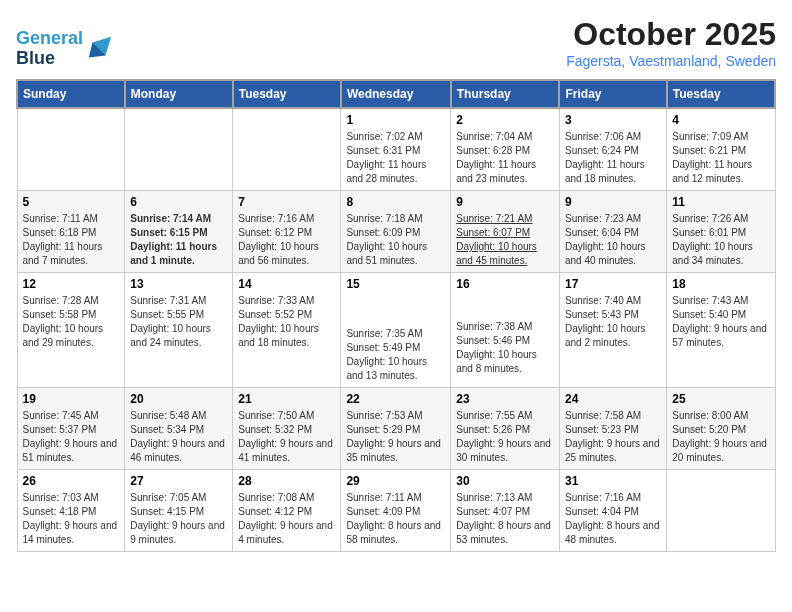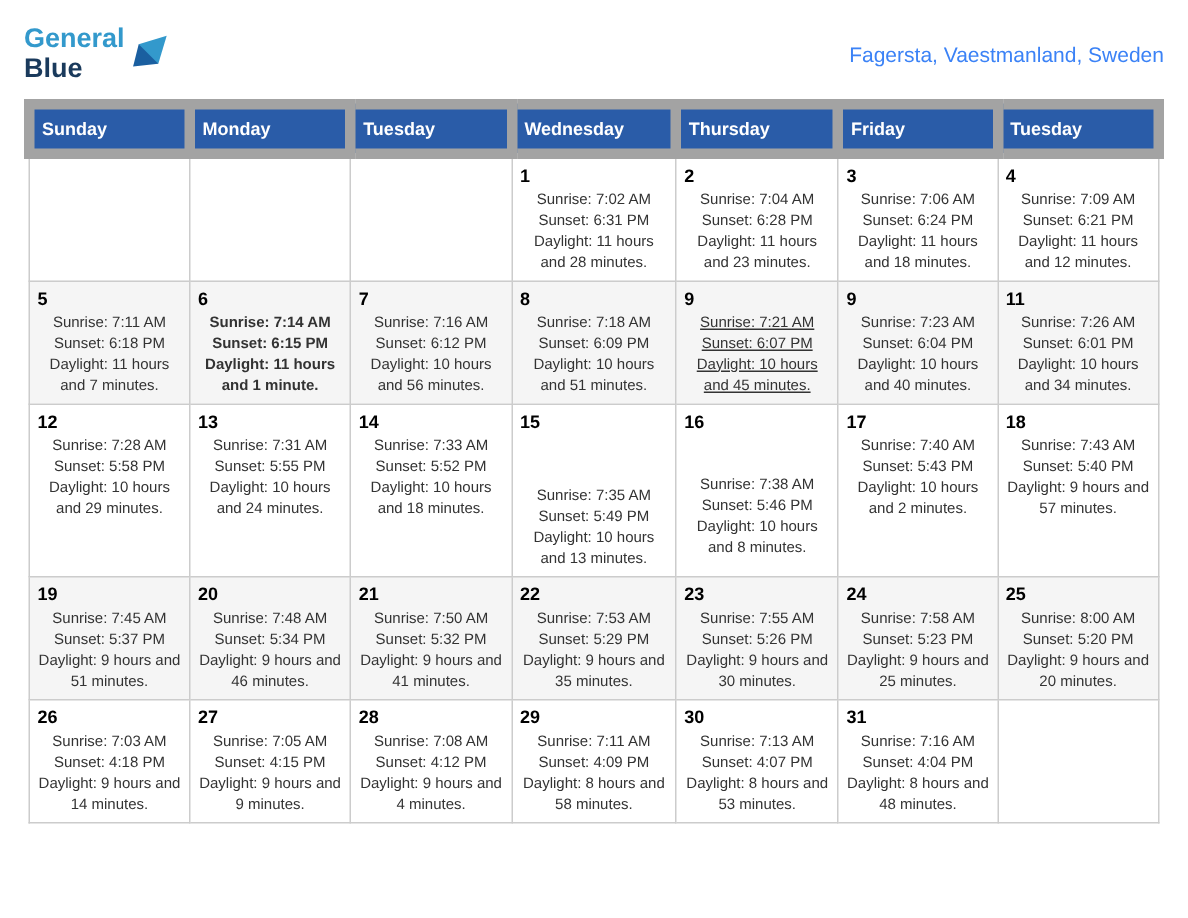--- a/index.html
+++ b/index.html
@@ -6,21 +6,21 @@
     body {
       font-family: Arial, sans-serif;
       background: #fff;
       width: 792px;
       min-height: 612px;
       padding: 16px;
     }
     .header {
       display: flex;
       justify-content: space-between;
-      align-items: center;
+      align-items: flex-end;
       margin-bottom: 10px;
       gap: 47px;
     }
     .logo {
       display: flex;
       align-items: center;
     }
     .logo-text {
       font-size: 18px;
       font-weight: bold;
@@ -40,62 +40,62 @@
       width: 100%;
       border-collapse: collapse;
       font-size: 10.5px;
     }
     thead tr th {
       background: #2a5ca8;
       color: #fff;
       text-align: left;
       padding: 6px 5px;
       font-size: 12px;
-      border: 7px solid #a3a3a3;
+      border: 2px solid #a3a3a3;
     }
     tbody tr td {
       border: 1px solid #ccc;
       vertical-align: top;
       padding: 4px 5px;
       width: 113px;
       min-height: 80px;
       background: #fff;
     }
     tbody tr:nth-child(even) td { background: #f5f5f5; }
     .day-num {
       font-weight: bold;
       font-size: 12px;
       margin-bottom: 3px;
       display: block;
     }
     .day-info {
       color: #333;
       font-size: 10px;
       line-height: 1.4;
-      text-align: center;
     }
     .empty-cell { background: #fff !important; }
     tbody tr:nth-child(even) .empty-cell { background: #f5f5f5 !important; }
   </style>
 </head>
 <body>
 
 <div class="header">
   <div class="logo">
     <div>
       <div class="logo-text">
         <span>General</span><br>Blue
       </div>
     </div>
     <svg class="logo-icon" viewBox="0 0 30 30">
       <polygon points="8,8 28,2 22,22 12,18" fill="#3399cc"></polygon>
       <polygon points="8,8 22,22 4,24" fill="#1a5fa0"></polygon>
     </svg>
   </div>
   <div class="title-block">
+    <h1>October 2025</h1>
     <h2>Fagersta, Vaestmanland, Sweden</h2>
   </div>
 </div>
 
 <table>
   <thead>
     <tr>
     <th>Sunday</th>
         <th>Monday</th>
         <th>Tuesday</th>
@@ -225,21 +225,21 @@
       </tr>
       <tr>
         <td>
           <span class="day-num">19</span>
           <div class="day-info" style="white-space: pre-line;">Sunrise: 7:45 AM
 Sunset: 5:37 PM
 Daylight: 9 hours and 51 minutes.</div>
         </td>
         <td>
           <span class="day-num">20</span>
-          <div class="day-info" style="white-space: pre-line;">Sunrise: 7:48 AM
+          <div class="day-info" style="white-space: pre-line;">Sunrise: 5:48 AM
 Sunset: 5:34 PM
 Daylight: 9 hours and 46 minutes.</div>
         </td>
         <td>
           <span class="day-num">21</span>
           <div class="day-info" style="white-space: pre-line;">Sunrise: 7:50 AM
 Sunset: 5:32 PM
 Daylight: 9 hours and 41 minutes.</div>
         </td>
         <td>

